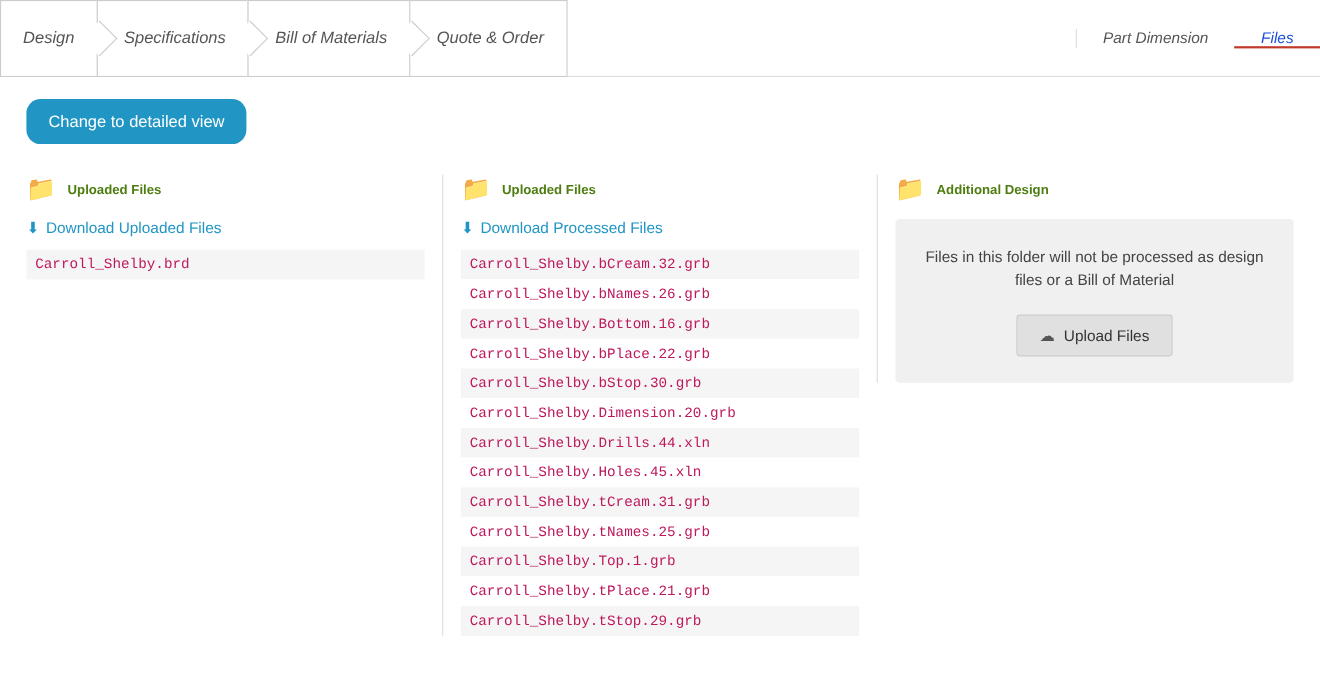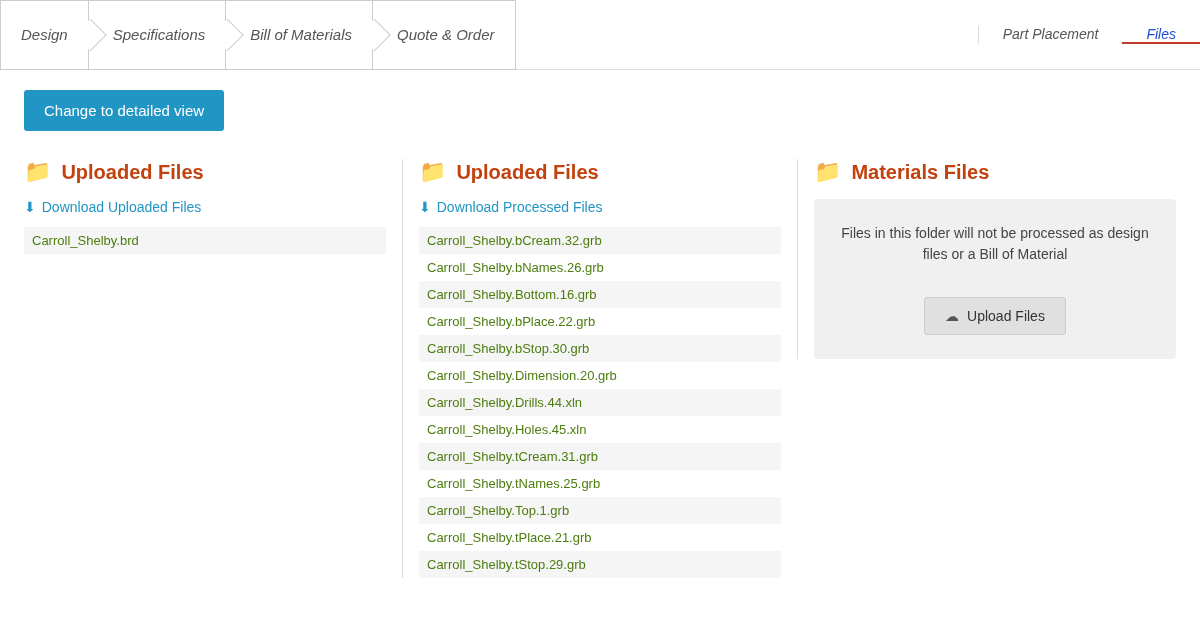--- a/index.html
+++ b/index.html
@@ -78,21 +78,21 @@
     }
 
     
     .change-view-btn {
       background: #2196c4;
       color: #fff;
       border: none;
       padding: 12px 20px;
       font-size: 15px;
       cursor: pointer;
-      border-radius: 3px;
+      border-radius: 13px;
       margin-bottom: 28px;
     }
 
     
     .columns {
       display: flex;
       gap: 0;
       align-items: flex-start;
     }
     .col {
@@ -112,23 +112,23 @@
       display: flex;
       align-items: center;
       gap: 10px;
       margin-bottom: 14px;
     }
     .folder-icon {
       font-size: 22px;
       color: #333;
     }
     .section-title {
-      font-size: 20px;
+      font-size: 12px;
       font-weight: bold;
-      color: #c2410c;
+      color: #4d7c0f;
     }
 
     
     .download-link {
       color: #2196c4;
       text-decoration: none;
       display: flex;
       align-items: center;
       gap: 6px;
       margin-bottom: 12px;
@@ -138,44 +138,45 @@
     .download-icon {
       font-size: 14px;
     }
 
     
     .file-list {
       list-style: none;
     }
     .file-item {
       padding: 6px 8px;
-      color: #4d7c0f;
+      color: #be185d;
       font-size: 13px;
       cursor: pointer;
+      font-family: Liberation Mono, monospace;
     }
     .file-item:nth-child(odd) {
       background: #f5f5f5;
     }
     .file-item:nth-child(even) {
       background: #fff;
     }
 
     
     .additional-info-box {
       background: #f0f0f0;
       border-radius: 4px;
       padding: 24px 16px;
       text-align: center;
       margin-top: 4px;
     }
     .additional-info-text {
       color: #444;
       font-size: 14px;
       line-height: 1.5;
-      margin-bottom: 32px;
+      margin-bottom: 21px;
     }
     .upload-btn {
       background: #e0e0e0;
       border: 1px solid #ccc;
       border-radius: 3px;
       padding: 10px 20px;
       font-size: 14px;
       cursor: pointer;
       display: inline-flex;
       align-items: center;
@@ -193,21 +194,21 @@
 <nav class="top-nav">
   <div class="breadcrumb-tabs">
 
   <div class="breadcrumb-item">Design</div>
       <div class="breadcrumb-item">Specifications</div>
       <div class="breadcrumb-item">Bill of Materials</div>
       <div class="breadcrumb-item">Quote &amp; Order</div>
     </div>
   <div class="right-tabs">
 
-  <div class="right-tab">Part Placement</div>
+  <div class="right-tab">Part Dimension</div>
       <div class="right-tab active">Files</div>
     </div>
 </nav>
 
 <div class="main-content">
 
   <button class="change-view-btn">Change to detailed view</button>
 
   <div class="columns">
 
@@ -249,21 +250,21 @@
           <li class="file-item">Carroll_Shelby.tNames.25.grb</li>
           <li class="file-item">Carroll_Shelby.Top.1.grb</li>
           <li class="file-item">Carroll_Shelby.tPlace.21.grb</li>
           <li class="file-item">Carroll_Shelby.tStop.29.grb</li>
         </ul>
     </div>
 
     <div class="col">
       <div class="section-header">
         <span class="folder-icon">📁</span>
-        <span class="section-title">Materials Files</span>
+        <span class="section-title">Additional Design</span>
       </div>
       <div class="additional-info-box">
         <p class="additional-info-text">Files in this folder will not be processed as design files or a Bill of Material</p>
         <button class="upload-btn">
           <span class="upload-icon">☁</span>
           <span>Upload Files</span>
         </button>
       </div>
     </div>
 

